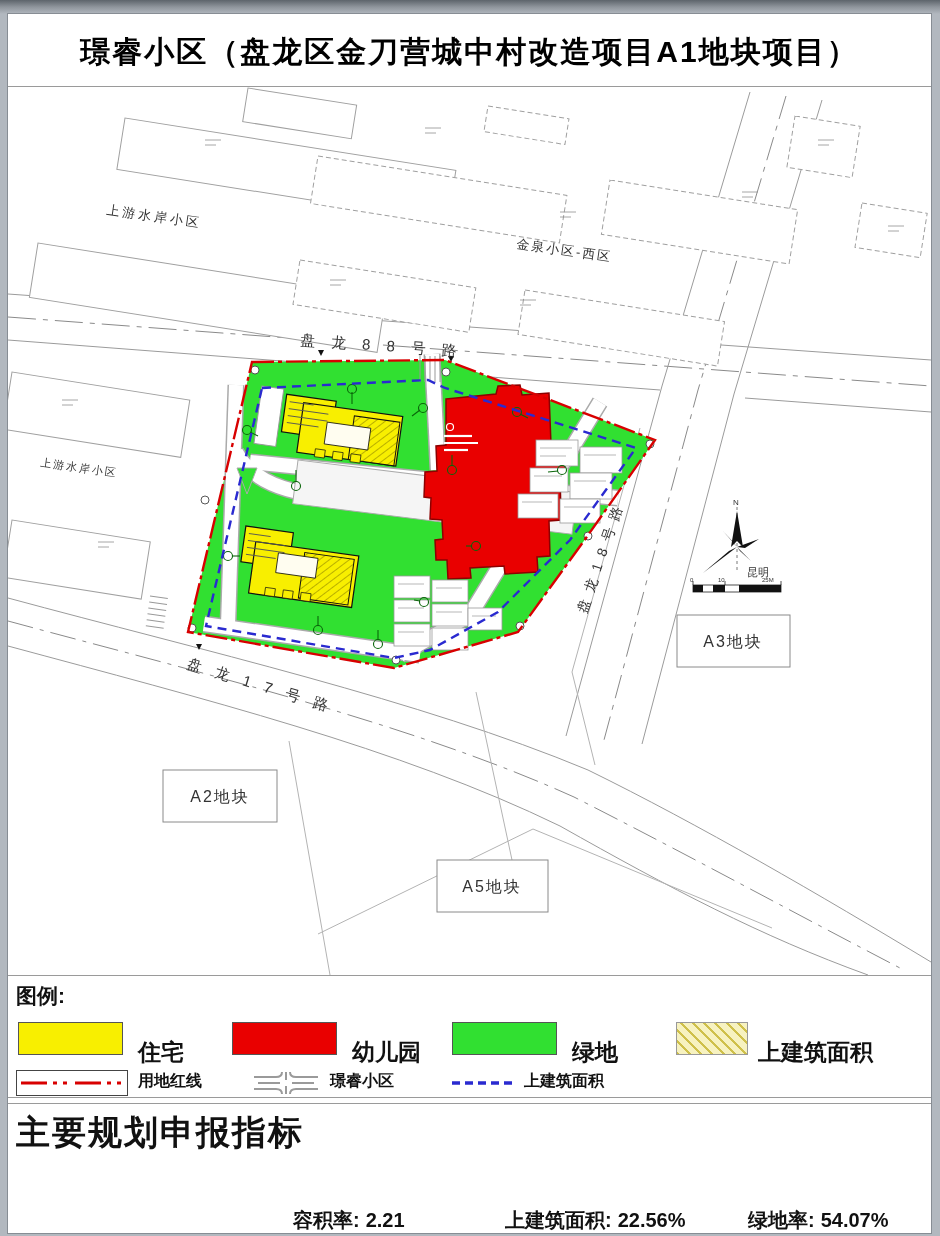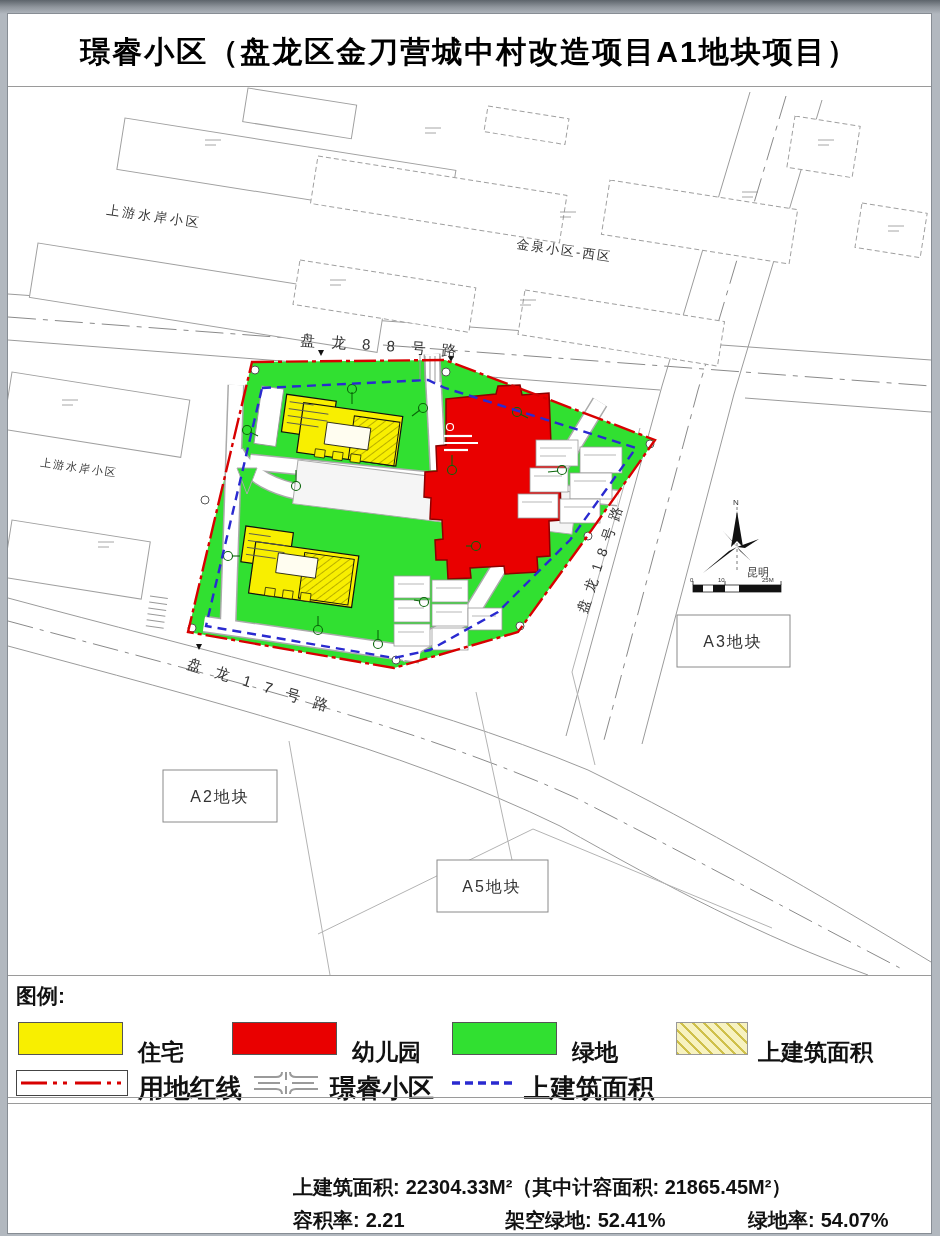--- a/index.html
+++ b/index.html
@@ -12,21 +12,21 @@
   .map-svg{position:absolute;left:8px;top:86px;width:923px;height:889px;}
   
   .legend-title{position:absolute;left:16px;top:982px;font-size:21px;font-weight:bold;}
   .sw{position:absolute;top:1022px;width:105px;height:33px;border:1px solid #555;box-sizing:border-box;}
   .sw-res{background:#f8ef00;}
   .sw-kg{background:#e90000;}
   .sw-green{background:#31e031;}
   .sw-hatch{width:72px;border:1px solid #999;
     background:repeating-linear-gradient(45deg,#cfc04a 0 2px,#f7f2c0 2px 8px);}
   .lg-label{position:absolute;top:1026px;font-size:23px;font-weight:bold;white-space:nowrap;margin-top:11px;}
-  .lg-label2{position:absolute;top:1071px;font-size:26px;font-weight:bold;white-space:nowrap;}
+  .lg-label2{position:absolute;top:1071px;font-size:16px;font-weight:bold;white-space:nowrap;}
   .ls{position:absolute;top:1070px;height:26px;box-sizing:border-box;}
   
   .ind-title{position:absolute;left:16px;top:1110px;font-size:34px;font-weight:bold;letter-spacing:2px;}
   .ind{position:absolute;font-size:20px;font-weight:bold;white-space:nowrap;}
   .ind .lab{margin-right:6px;}
   svg text{fill:#333;}
 </style>
 </head>
 <body>
 
@@ -373,26 +373,24 @@
   <div class="ls" style="left:450px;width:68px;">
     <svg width="68" height="26" viewBox="0 0 68 26">
         <line x1="2" y1="13" x2="66" y2="13" stroke="#2a2ad0" stroke-width="3.5" stroke-dasharray="8,5"></line>
       </svg>
   </div>
   <div class="lg-label2" style="left:524px;">上建筑面积</div>
 
   <div class="hline" style="left:8px;top:1097px;width:923px;"></div>
   <div class="hline" style="left:8px;top:1103px;width:923px;"></div>
 
-
-  <div class="ind" style="left:293px;top:1174px;">
-    <span class="lab">上建筑面积:</span><span>22304.33M²（其中计容面积: 21865.45M²）</span>
-  </div>
+  <div class="ind-title">主要规划申报指标</div>
+
   <div class="ind" style="left:293px;top:1207px;">
     <span class="lab">容积率:</span><span>2.21</span>
   </div>
   <div class="ind" style="left:505px;top:1207px;">
-    <span class="lab">架空绿地:</span><span>52.41%</span>
+    <span class="lab">上建筑面积:</span><span>22.56%</span>
   </div>
   <div class="ind" style="left:748px;top:1207px;">
     <span class="lab">绿地率:</span><span>54.07%</span>
   </div>
 </div>
 
 </body></html>

